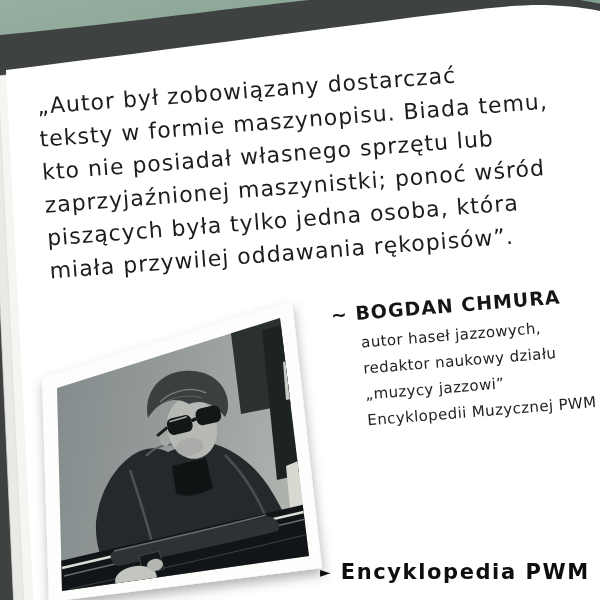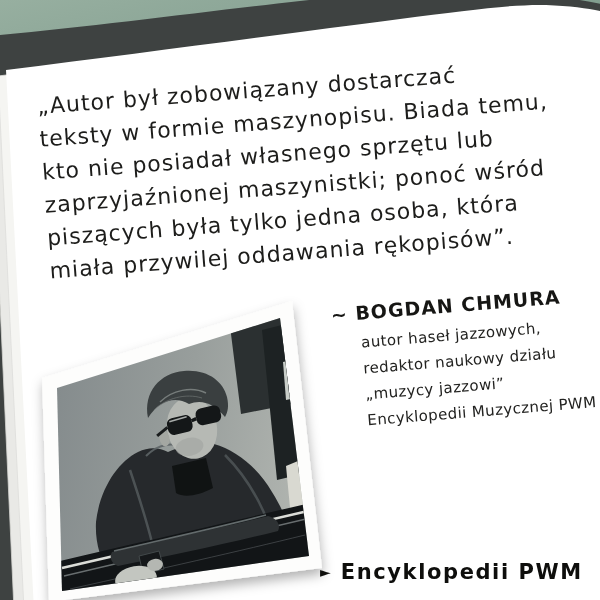--- a/index.html
+++ b/index.html
@@ -138,16 +138,16 @@
   <div class="attrib">
     <div class="name">~ BOGDAN CHMURA</div>
     <div class="role">autor haseł jazzowych,</div>
     <div class="role">redaktor naukowy działu</div>
     <div class="role">„muzycy jazzowi”</div>
     <div class="role">Encyklopedii Muzycznej PWM</div>
   </div>
 
   <div class="footer">
     <span class="arrow">►</span>
-    <span>Encyklopedii PWM</span>
+    <span>Encyklopedia PWM</span>
   </div>
 
 </div>
 
 </body></html>

